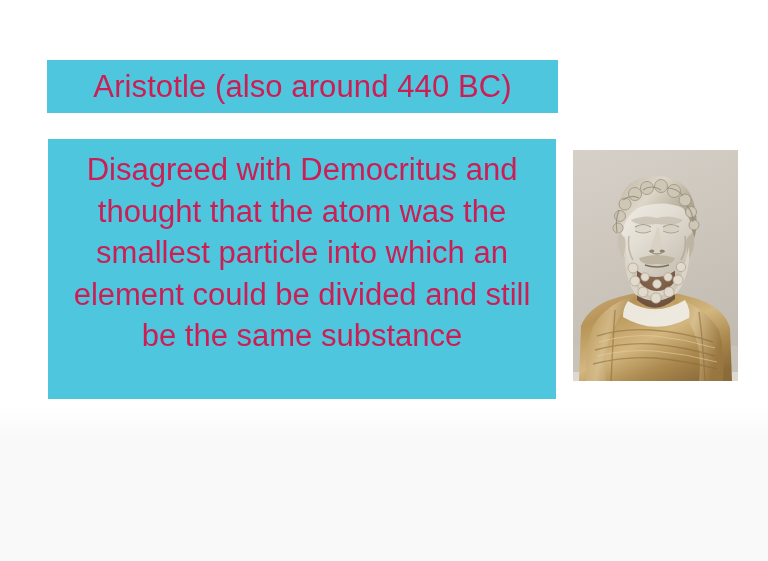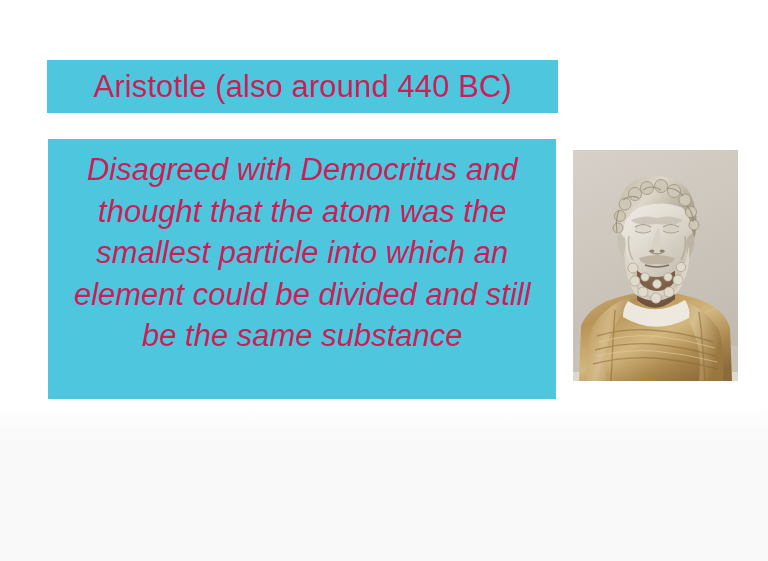--- a/index.html
+++ b/index.html
@@ -67,21 +67,20 @@
     box-sizing: border-box;
     padding: 10px 8px 0 8px;
   }
   #body-text {
     color: #cc1e55;
     font-size: 31px;
     line-height: 41.5px;
     text-align: center;
     font-weight: 400;
     white-space: pre-line;
-    font-style: italic;
   }
 
   
   #bust-figure {
     position: absolute;
     left: 573px;
     top: 150px;
     width: 165px;
     height: 231px;
     overflow: hidden;

